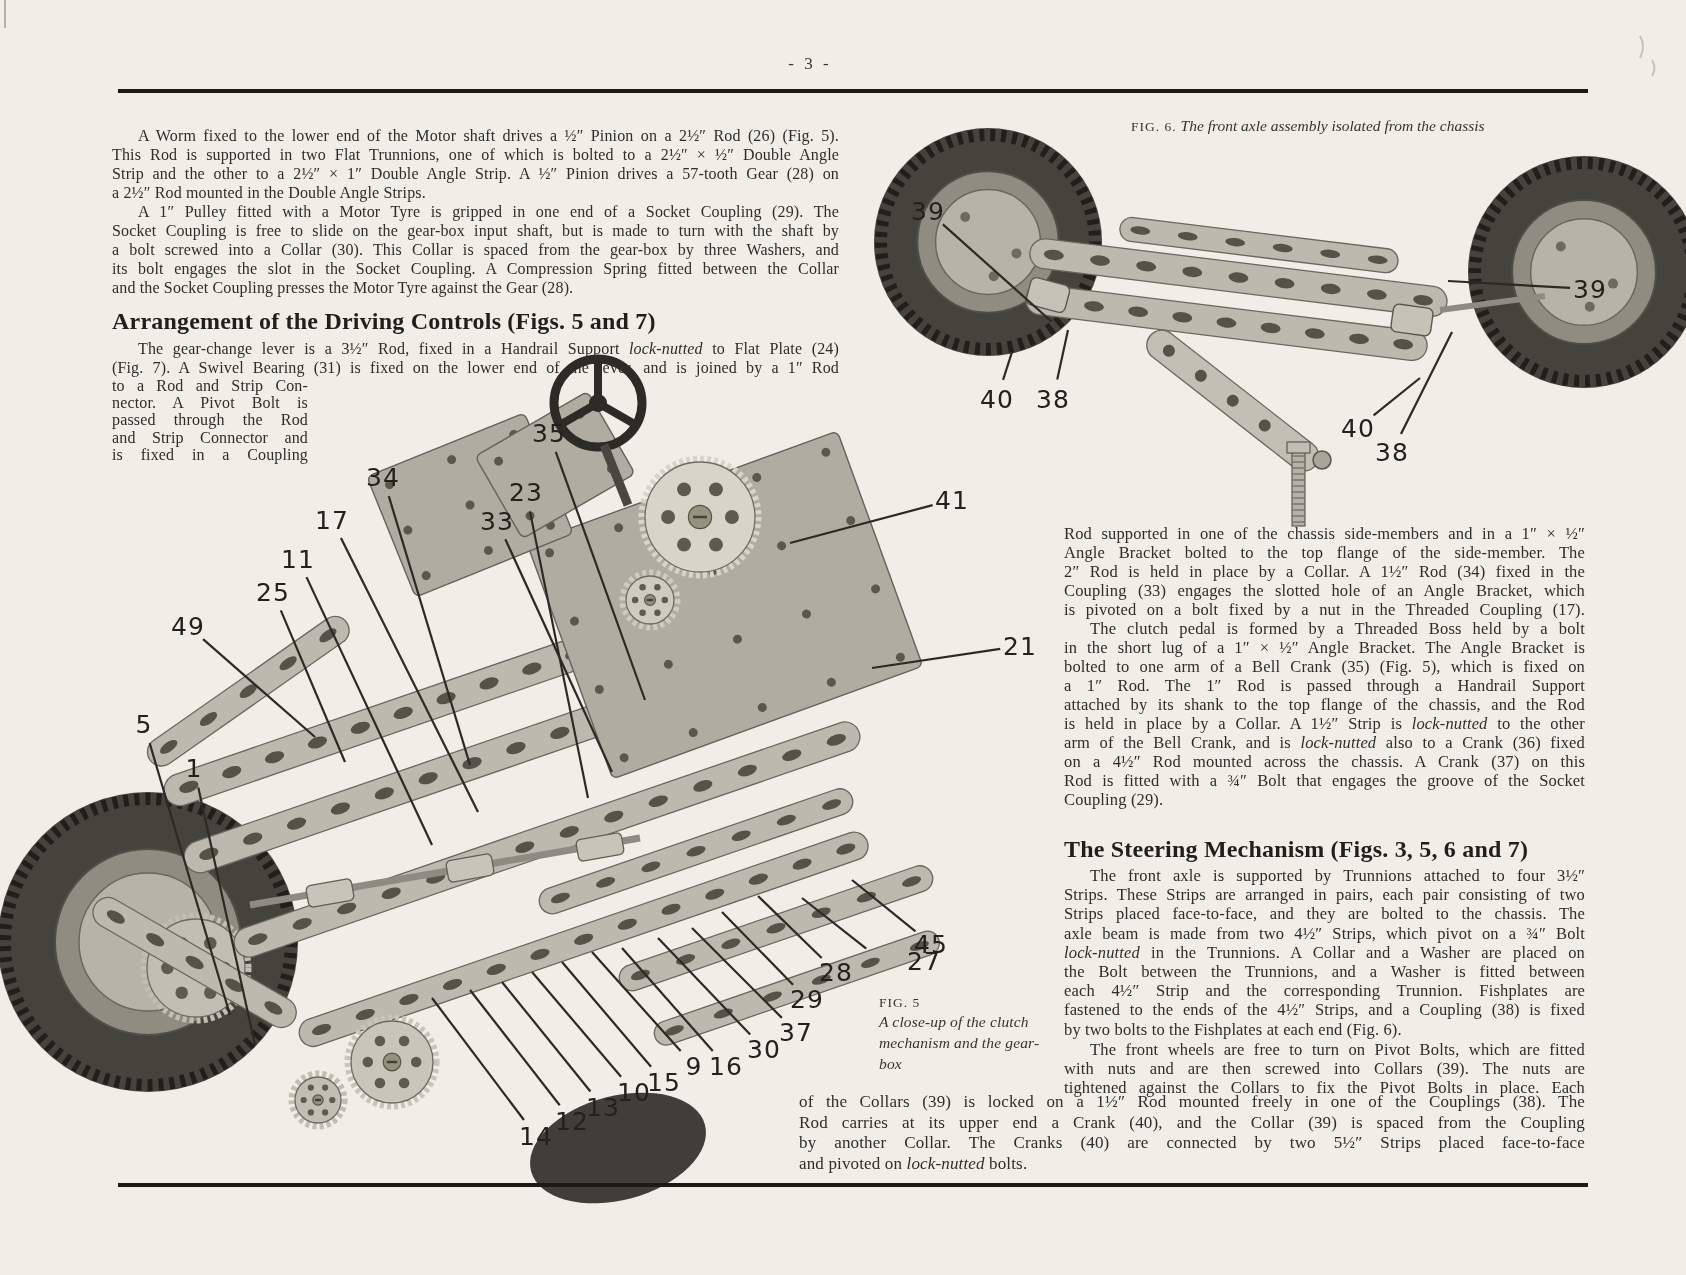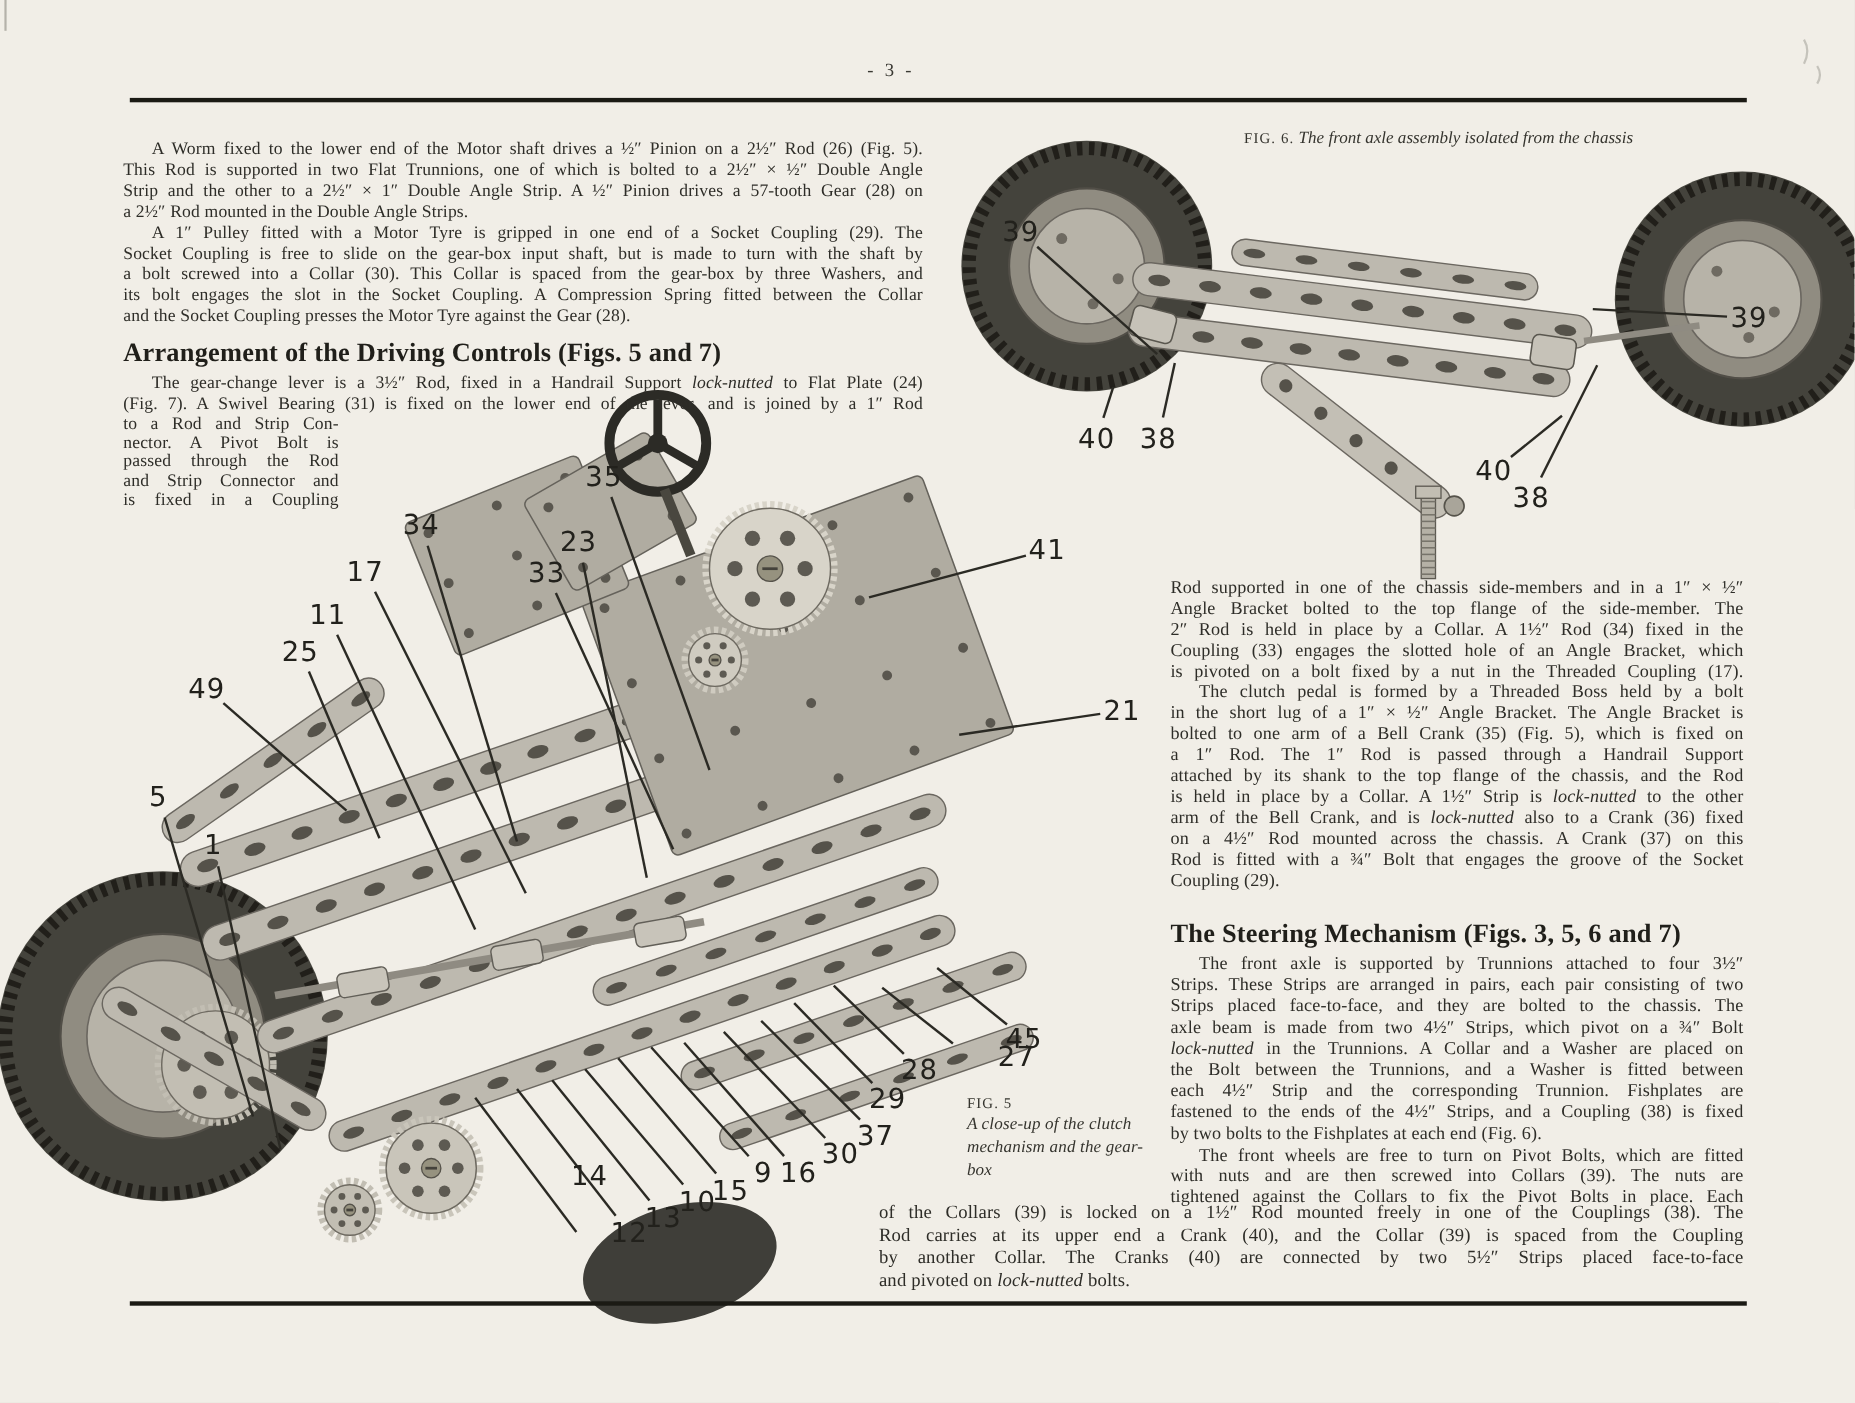--- a/index.html
+++ b/index.html
@@ -507,21 +507,21 @@
       <div class="co" style="left: 836px; top: 972px;">28</div>
       <div class="co" style="left: 807px; top: 999px;">29</div>
       <div class="co" style="left: 796px; top: 1032px;">37</div>
       <div class="co" style="left: 764px; top: 1049px;">30</div>
       <div class="co" style="left: 726px; top: 1066px;">16</div>
       <div class="co" style="left: 694px; top: 1066px;">9</div>
       <div class="co" style="left: 664px; top: 1082px;">15</div>
       <div class="co" style="left: 634px; top: 1092px;">10</div>
       <div class="co" style="left: 603px; top: 1107px;">13</div>
       <div class="co" style="left: 572px; top: 1121px;">12</div>
-      <div class="co" style="left: 536px; top: 1069px; text-align: center;">14</div>
+      <div class="co" style="left: 536px; top: 1136px; text-align: center;">14</div>
     </div>
   <div id="fig6-callouts" class="b" style="left:0;top:0">
       <div class="co" style="left: 928px; top: 211px;">39</div>
       <div class="co" style="left: 997px; top: 399px;">40</div>
       <div class="co" style="left: 1053px; top: 399px;">38</div>
       <div class="co" style="left: 1590px; top: 289px;">39</div>
       <div class="co" style="left: 1358px; top: 428px;">40</div>
       <div class="co" style="left: 1392px; top: 452px;">38</div>
     </div>
 </div>

